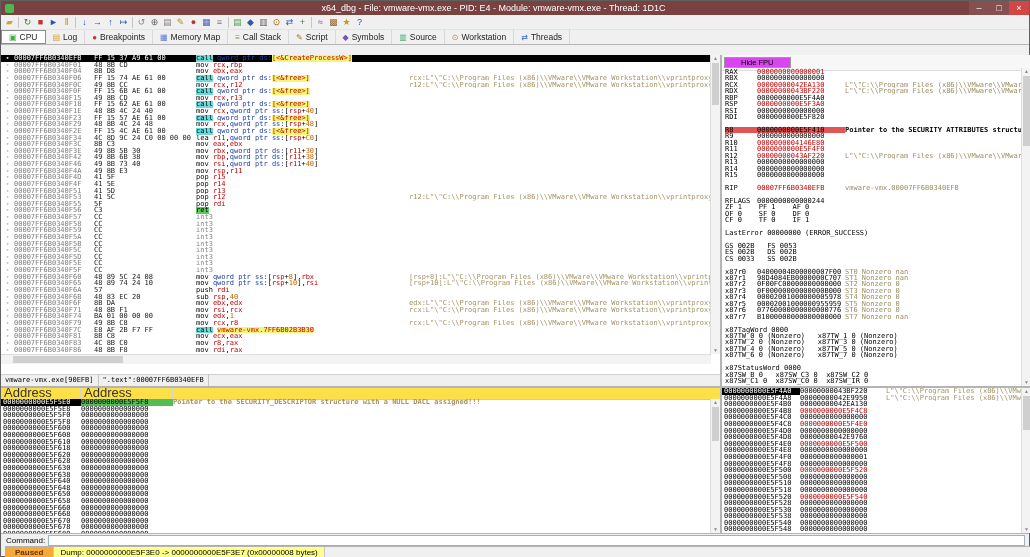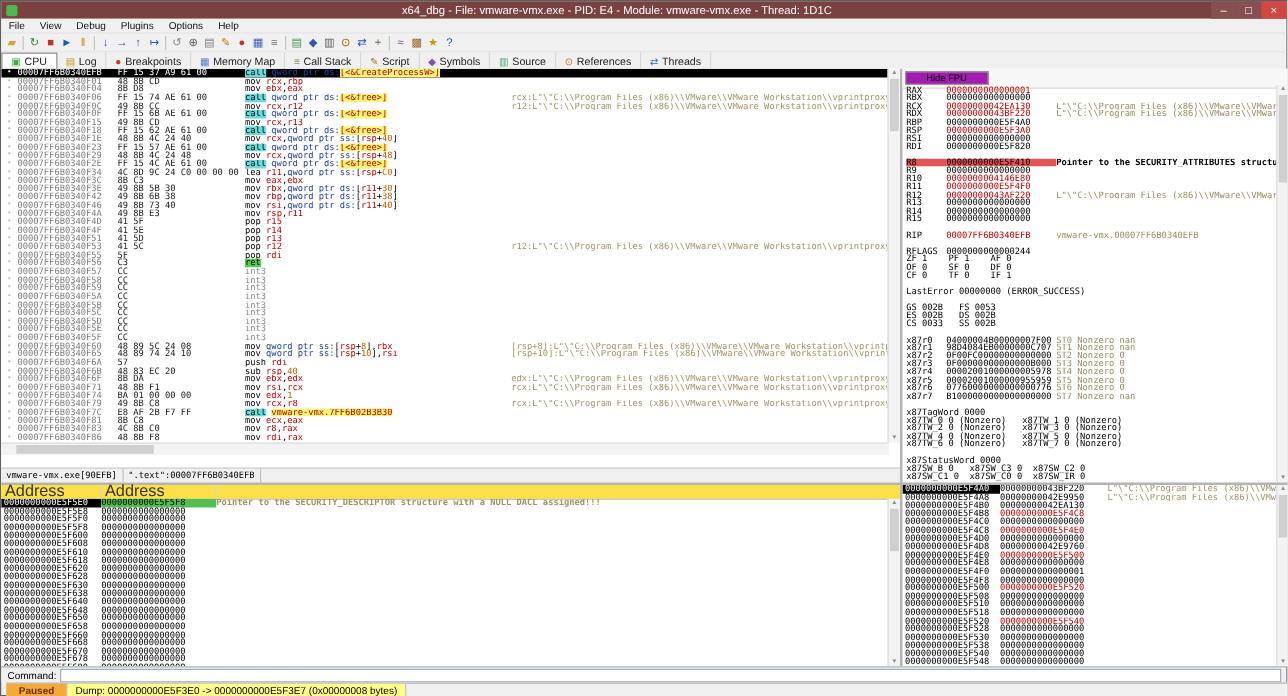--- a/index.html
+++ b/index.html
@@ -61,21 +61,21 @@
 
   .info1{position:absolute;left:0;top:308px;width:100%;height:11px;background:#f6f6f6;border-top:1px solid #bdbdbd;
          font:7px "DejaVu Sans Mono",monospace;line-height:10px;padding:0 4px;white-space:pre;overflow:hidden;box-sizing:border-box}
   .info2{position:absolute;left:0;top:319px;width:100%;height:12px;background:#f0f0f0;border-top:1px solid #cfcfcf;
          display:flex;font:7px "DejaVu Sans Mono",monospace;line-height:11px}
   .info2 .cell{padding:0 4px;border-right:1px solid #c4c4c4;white-space:pre}
 
   
   .regs-col{position:absolute;left:719px;top:54px;width:311px;height:331px;background:#fff;border-left:2px solid #b4b4b4;box-sizing:border-box}
   .fpu-bar{height:13px;border-bottom:1px solid #ddd;display:flex;align-items:center;padding:1px 2px;background:#f7f7f7}
-  .fpu-btn{font:7.5px "Liberation Sans",sans-serif;border:1px solid #9a9a9a;background:#a21caf;padding:0 16px;height:11px}
+  .fpu-btn{font:7.5px "Liberation Sans",sans-serif;border:1px solid #9a9a9a;background:#d946ef;padding:0 16px;height:11px}
   .regs{position:absolute;left:0;top:13px;right:9px;bottom:0;overflow:hidden;
         font-family:"DejaVu Sans Mono",monospace;font-size:7px;padding:1px 0 0 3px}
   .rrow{display:flex;height:6.45px;line-height:6.45px;white-space:pre}
   .rname{width:32px;flex-shrink:0;color:#000}
   .rval{width:88px;flex-shrink:0;color:#000}
   .rval.red{color:#c00000}
   .rrow.hl .rname,.rrow.hl .rval{background:#e25555;color:#000}
   .rx{flex:1;overflow:hidden;color:#9a8d62}
   .rx.cbold{color:#000;font-weight:bold}
   .rplain{white-space:pre;color:#000}
@@ -127,28 +127,20 @@
   <div class="titlebar">
     <div class="app-icon"></div>
     <div class="title">x64_dbg - File: vmware-vmx.exe - PID: E4 - Module: vmware-vmx.exe - Thread: 1D1C</div>
     <div class="win-btns">
       <div class="win-btn">–</div>
       <div class="win-btn">□</div>
       <div class="win-btn close">×</div>
     </div>
   </div>
 
-  <div class="menubar">
-      <div class="menu-item">File</div>
-      <div class="menu-item">View</div>
-      <div class="menu-item">Debug</div>
-      <div class="menu-item">Plugins</div>
-      <div class="menu-item">Options</div>
-      <div class="menu-item">Help</div>
-    </div>
   <div class="toolbar">
       <div class="tbtn" style="color: rgb(216, 162, 58);">▰</div>
       <div class="tsep"></div>
       <div class="tbtn" style="color: rgb(46, 139, 46);">↻</div>
       <div class="tbtn" style="color: rgb(194, 48, 48);">■</div>
       <div class="tbtn" style="color: rgb(34, 85, 187);">►</div>
       <div class="tbtn" style="color: rgb(204, 136, 0);">‖</div>
       <div class="tsep"></div>
       <div class="tbtn" style="color: rgb(34, 85, 187);">↓</div>
       <div class="tbtn" style="color: rgb(34, 85, 187);">→</div>
@@ -203,21 +195,21 @@
       <div class="tab">
         <span class="tab-icon" style="color: rgb(119, 85, 170);">◆</span>
         <span class="tab-label">Symbols</span>
       </div>
       <div class="tab">
         <span class="tab-icon" style="color: rgb(68, 170, 119);">▥</span>
         <span class="tab-label">Source</span>
       </div>
       <div class="tab">
         <span class="tab-icon" style="color: rgb(204, 119, 34);">⊙</span>
-        <span class="tab-label">References</span>
+        <span class="tab-label">Workstation</span>
       </div>
       <div class="tab">
         <span class="tab-icon" style="color: rgb(51, 102, 204);">⇄</span>
         <span class="tab-label">Threads</span>
       </div>
     </div>
 
   <div class="disasm-col">
     <div class="disasm">
         <div class="drow sel"><span class="gut">•</span><span class="addr">00007FF6B0340EFB</span><span class="bytes">FF 15 37 A9 61 00</span><span class="instr"><span class="tk-call">call</span><span> </span><span class="tk-msz">qword ptr ds:</span><span class="tk-lbl">[&lt;&amp;CreateProcessW&gt;]</span></span><span class="cmt"></span></div>

